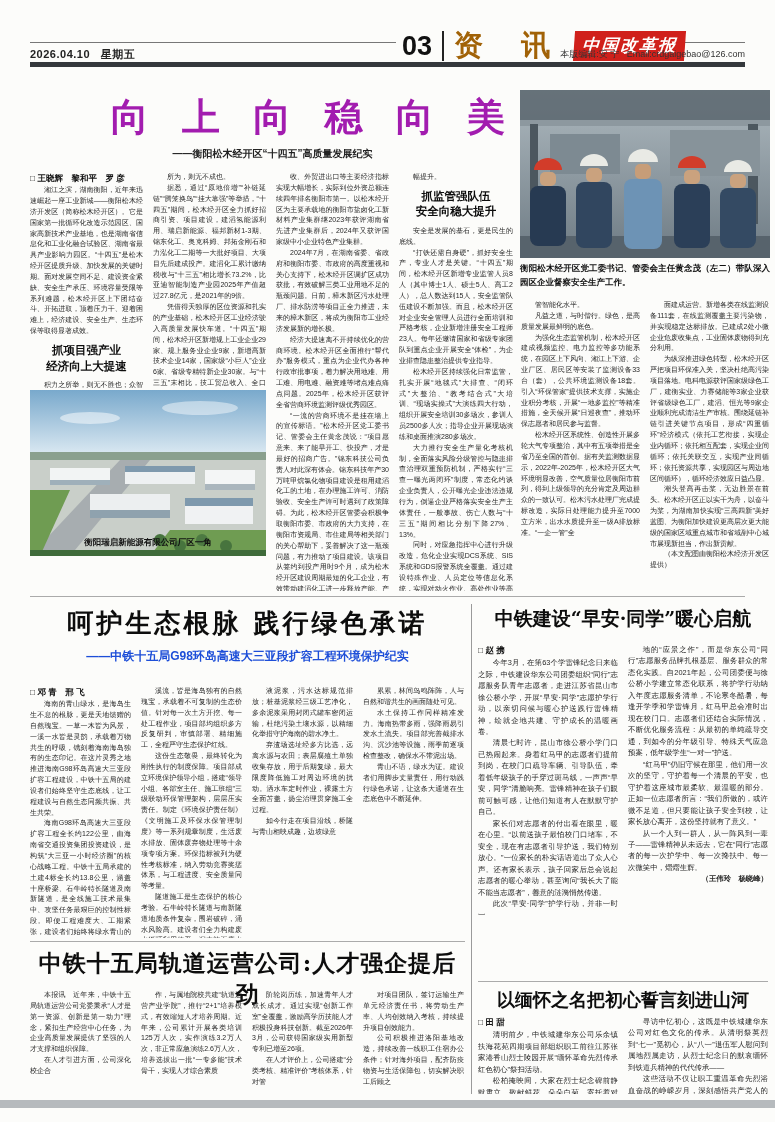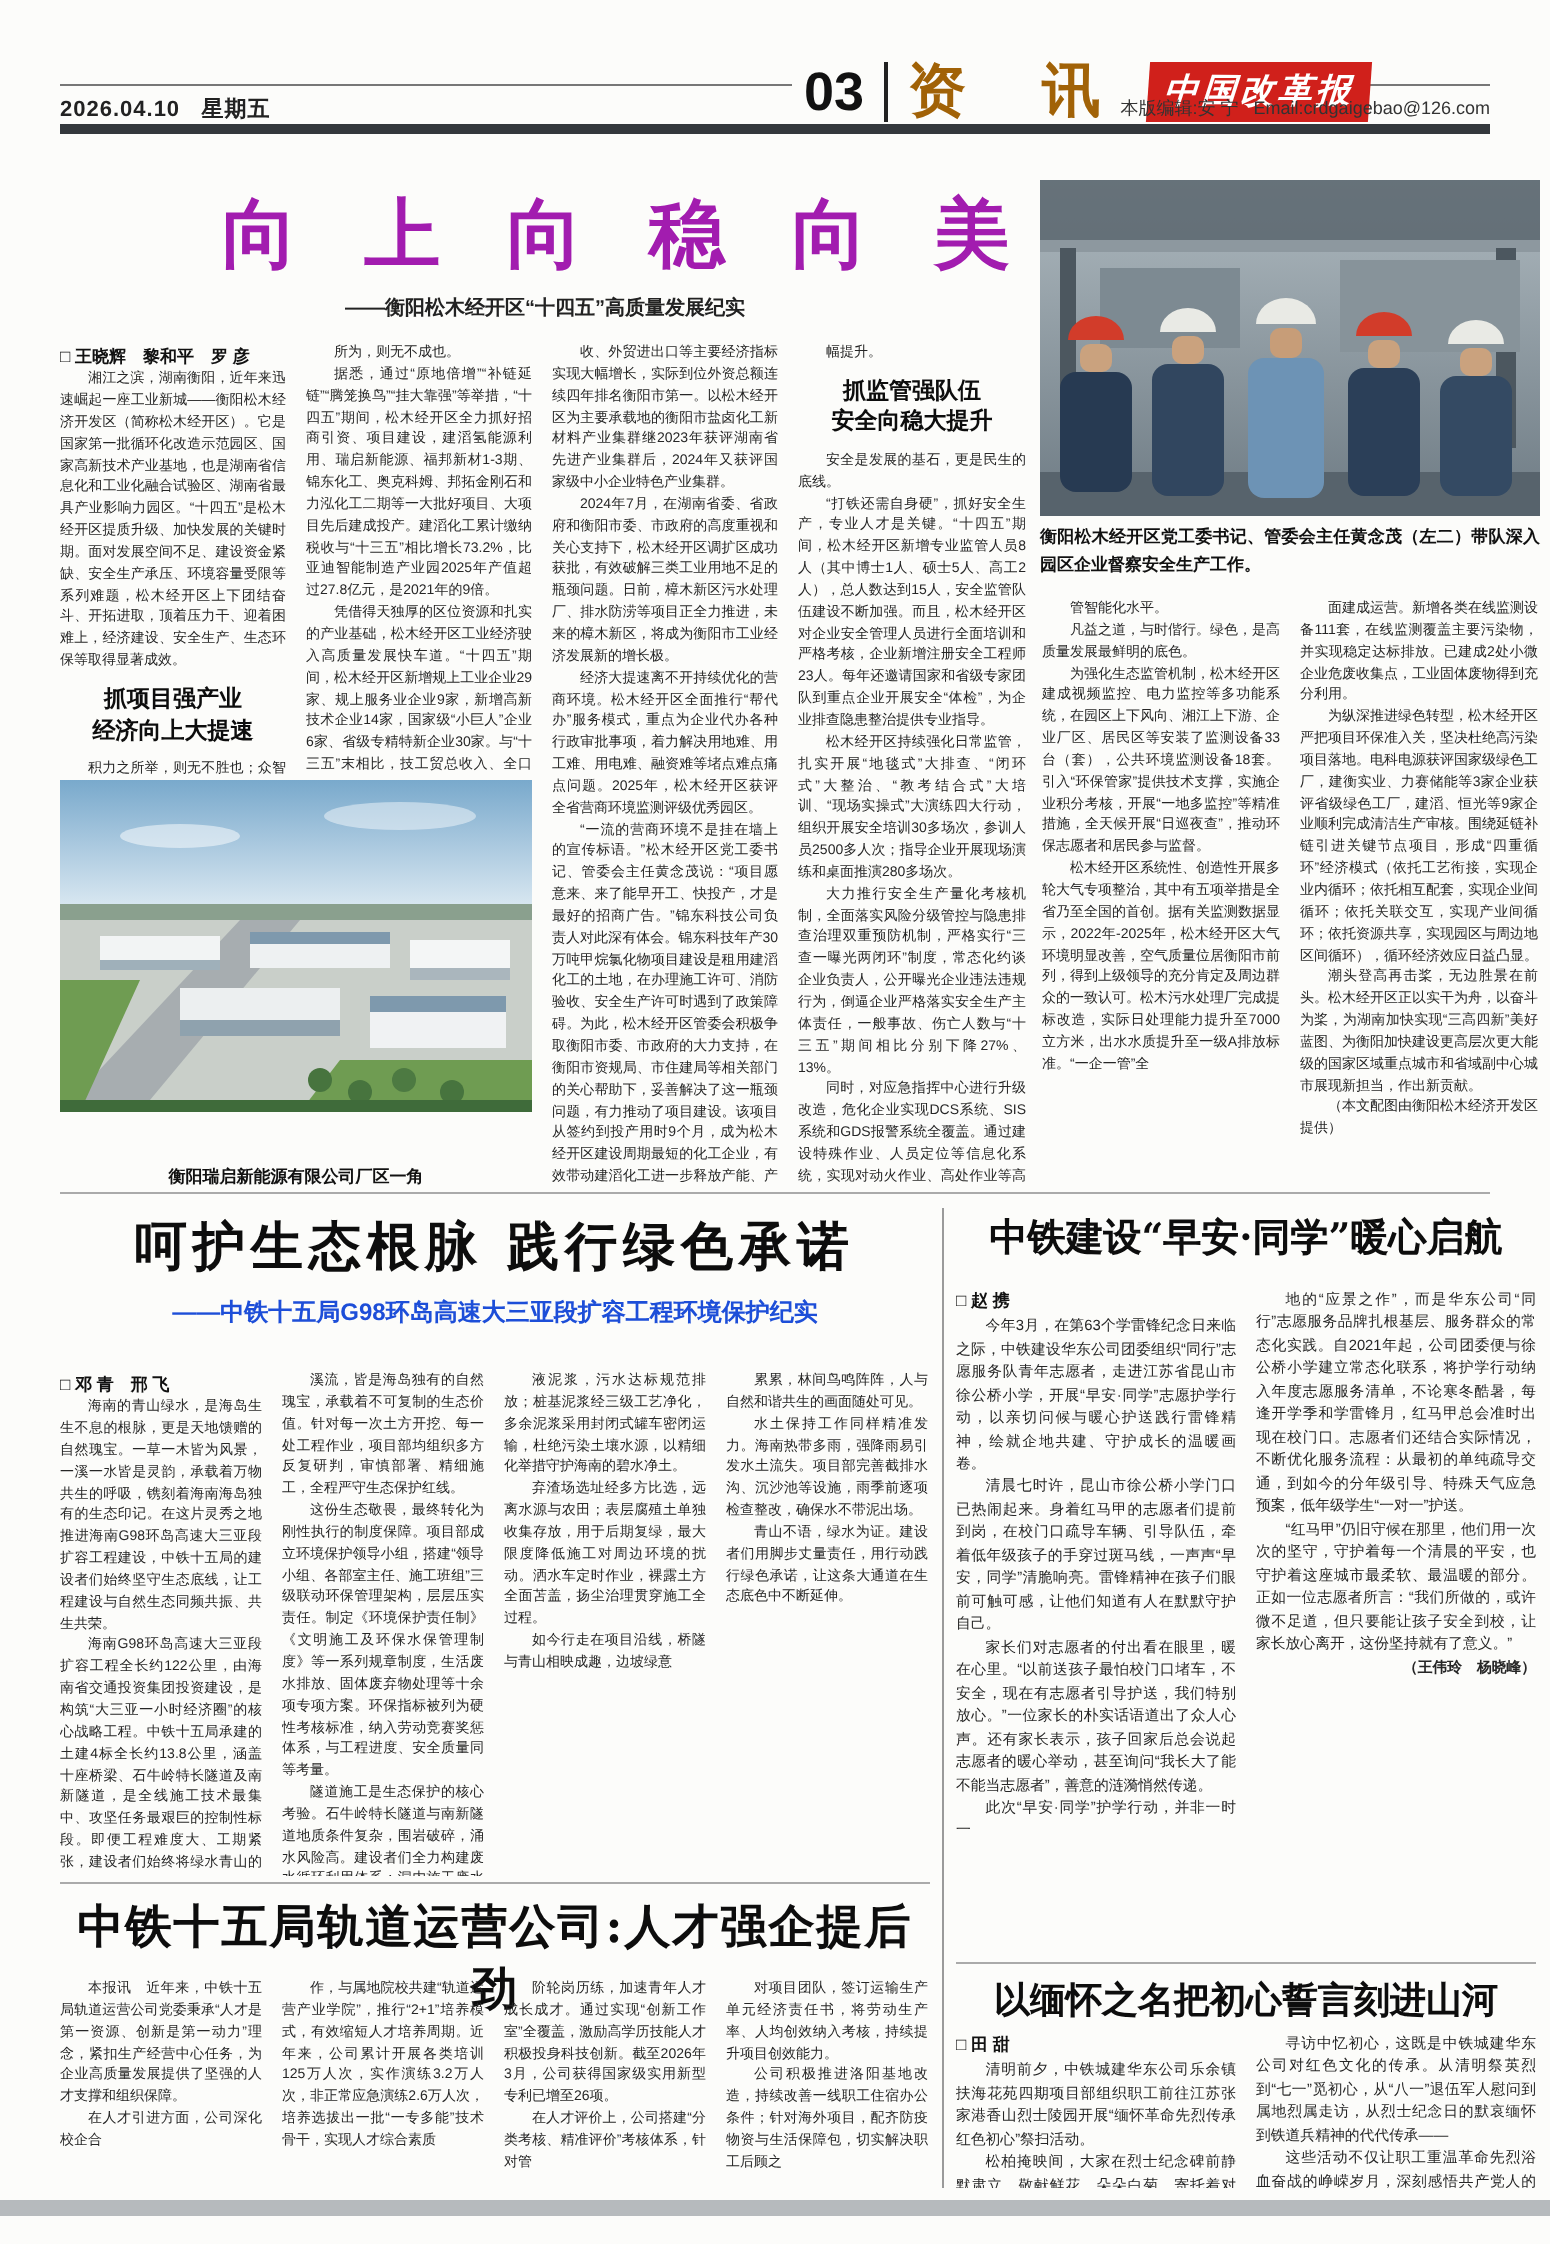--- a/index.html
+++ b/index.html
@@ -136,21 +136,21 @@
     <rect x="155" y="108" width="68" height="26" fill="#f0f2f3"></rect>
       <rect x="155" y="108" width="68" height="8" fill="#7e99ad"></rect>
     <polygon points="0,100 40,100 10,166 0,166" fill="#6f9c52"></polygon>
     <polygon points="140,140 236,140 236,166 120,166" fill="#6f9c52"></polygon>
     <circle cx="130" cy="150" r="6" fill="#47743e"></circle>
       <circle cx="150" cy="156" r="6" fill="#47743e"></circle>
     <circle cx="172" cy="150" r="6" fill="#4d7a42"></circle>
       <circle cx="196" cy="156" r="6" fill="#47743e"></circle>
     <rect x="0" y="160" width="236" height="6" fill="#3f6b3a"></rect>
   </svg>
-  <div class="caption center" style="left:30px;top:582px;width:236px">衡阳瑞启新能源有限公司厂区一角</div>
+  <div class="caption center" style="left:30px;top:536px;width:236px">衡阳瑞启新能源有限公司厂区一角</div>
 
   <div class="ncol" style="left:30px;top:172px;width:113px;height:216px">
     <p class="byline">□ 王晓辉　黎和平　罗 彦</p>
     <div>
         <p>湘江之滨，湖南衡阳，近年来迅速崛起一座工业新城——衡阳松木经济开发区（简称松木经开区）。它是国家第一批循环化改造示范园区、国家高新技术产业基地，也是湖南省信息化和工业化融合试验区、湖南省最具产业影响力园区。“十四五”是松木经开区提质升级、加快发展的关键时期。面对发展空间不足、建设资金紧缺、安全生产承压、环境容量受限等系列难题，松木经开区上下团结奋斗、开拓进取，顶着压力干、迎着困难上，经济建设、安全生产、生态环保等取得显著成效。</p>
       </div>
     <div class="subhead">
       <span>抓项目强产业</span><br>
       <span>经济向上大提速</span>
     </div>
@@ -251,20 +251,21 @@
         <p>今年3月，在第63个学雷锋纪念日来临之际，中铁建设华东公司团委组织“同行”志愿服务队青年志愿者，走进江苏省昆山市徐公桥小学，开展“早安·同学”志愿护学行动，以亲切问候与暖心护送践行雷锋精神，绘就企地共建、守护成长的温暖画卷。</p>
         <p>清晨七时许，昆山市徐公桥小学门口已热闹起来。身着红马甲的志愿者们提前到岗，在校门口疏导车辆、引导队伍，牵着低年级孩子的手穿过斑马线，一声声“早安，同学”清脆响亮。雷锋精神在孩子们眼前可触可感，让他们知道有人在默默守护自己。</p>
         <p>家长们对志愿者的付出看在眼里，暖在心里。“以前送孩子最怕校门口堵车，不安全，现在有志愿者引导护送，我们特别放心。”一位家长的朴实话语道出了众人心声。还有家长表示，孩子回家后总会说起志愿者的暖心举动，甚至询问“我长大了能不能当志愿者”，善意的涟漪悄然传递。</p>
         <p>此次“早安·同学”护学行动，并非一时一</p>
       </div>
   </div>
   <div class="ncol" style="left:628px;top:644px;width:140px;height:294px;font-size:7.4px">
     <div>
         <p>地的“应景之作”，而是华东公司“同行”志愿服务品牌扎根基层、服务群众的常态化实践。自2021年起，公司团委便与徐公桥小学建立常态化联系，将护学行动纳入年度志愿服务清单，不论寒冬酷暑，每逢开学季和学雷锋月，红马甲总会准时出现在校门口。志愿者们还结合实际情况，不断优化服务流程：从最初的单纯疏导交通，到如今的分年级引导、特殊天气应急预案，低年级学生“一对一”护送。</p>
         <p>“红马甲”仍旧守候在那里，他们用一次次的坚守，守护着每一个清晨的平安，也守护着这座城市最柔软、最温暖的部分。正如一位志愿者所言：“我们所做的，或许微不足道，但只要能让孩子安全到校，让家长放心离开，这份坚持就有了意义。”</p>
+        <p>从一个人到一群人，从一阵风到一辈子——雷锋精神从未远去，它在“同行”志愿者的每一次护学中、每一次搀扶中、每一次微笑中，熠熠生辉。</p>
       </div>
     <p class="sig">（王伟玲　杨晓峰）</p>
   </div>
 
   <div class="rule-thin" style="left:30px;top:941px;width:435px;background:#aaa"></div>
   <div class="rule-thin" style="left:478px;top:981px;width:290px;background:#aaa"></div>
 
   <div class="art-headline" style="left:30px;top:948px;width:435px;font-size:23px;letter-spacing:1px">中铁十五局轨道运营公司:人才强企提后劲</div>
 
   <div class="ncol" style="left:30px;top:990px;width:101px;height:104px">

